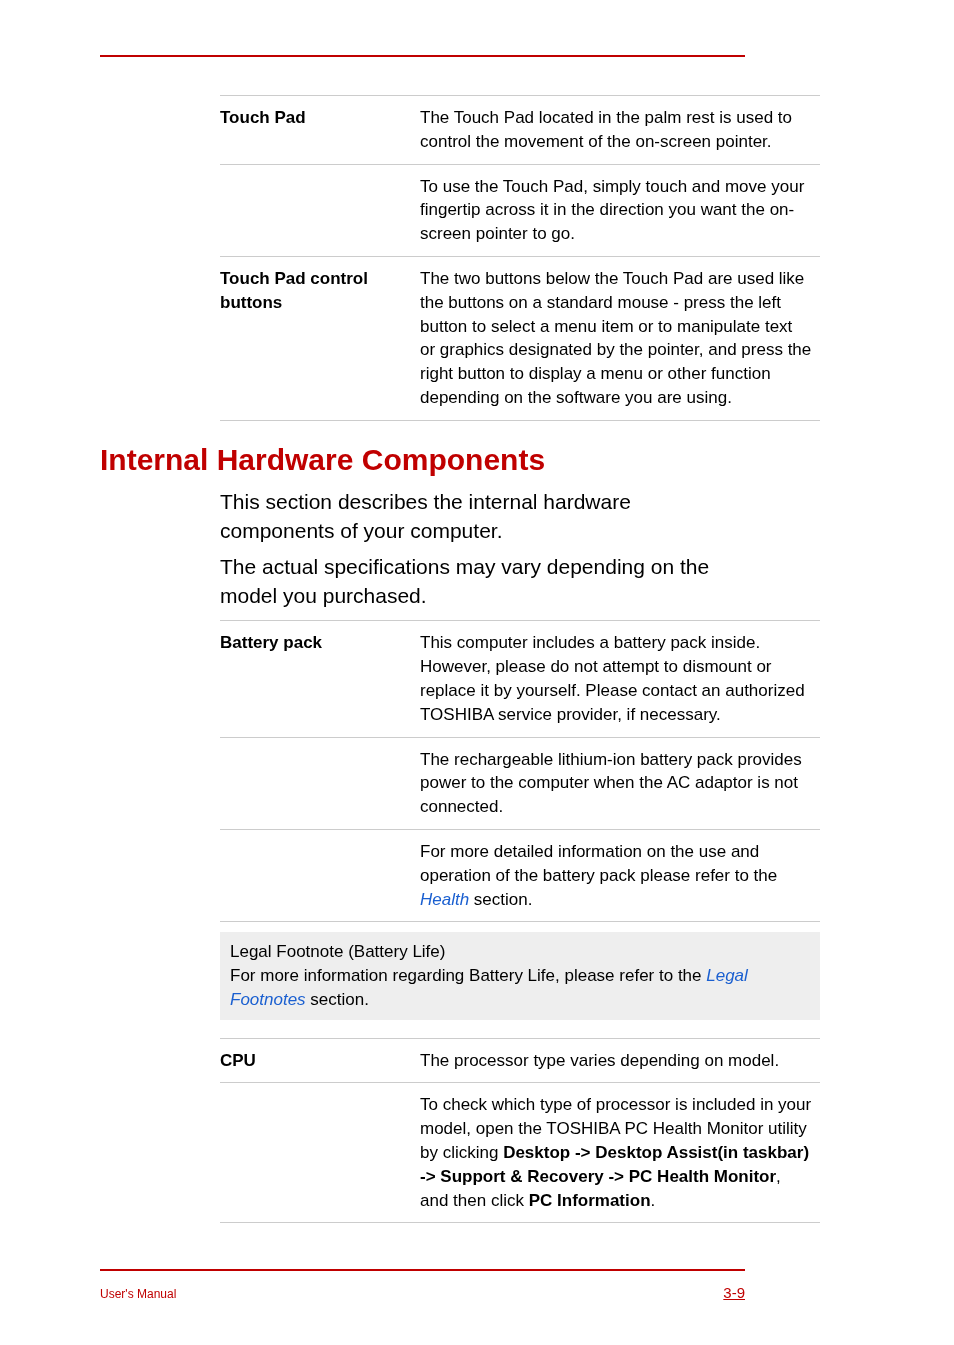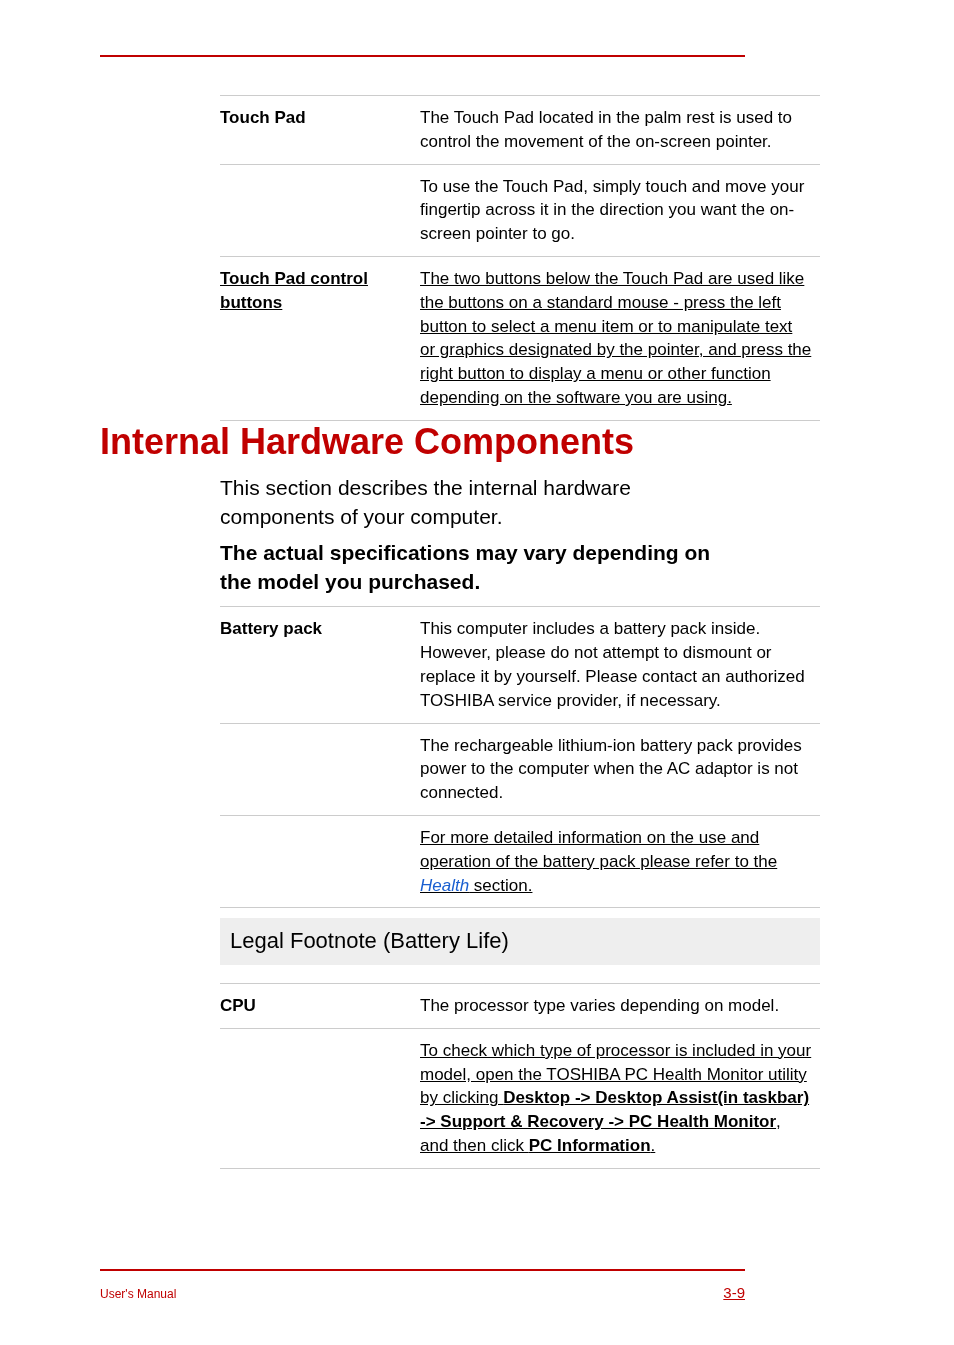--- a/index.html
+++ b/index.html
@@ -5,26 +5,26 @@
     * { margin: 0; padding: 0; box-sizing: border-box; }
     html, body { width: 954px; height: 1345px; background: #fff; font-family: Arial, Helvetica, sans-serif; color: #000; }
     .page { width: 845px; height: 1345px; position: relative; padding: 0 100px 0 100px; }
     .top-rule { position: absolute; top: 55px; left: 100px; right: 100px; height: 2px; background: #c00000; }
     .bottom-rule { position: absolute; bottom: 74px; left: 100px; right: 100px; height: 2px; background: #c00000; }
     .content { position: absolute; top: 95px; left: 100px; right: 100px; }
     .def-table { width: 600px; margin-left: 120px; border-collapse: collapse; font-size: 17px; line-height: 1.4; }
     .def-table td { vertical-align: top; padding: 10px 8px 10px 0; }
     .def-table .label { width: 200px; font-weight: bold; }
     .def-table tr { border-top: 1px solid #ccc; }
-    .def-table tr:last-child { border-bottom: 1px solid #ccc; text-decoration: underline; }
+    .def-table tr:last-child { border-bottom: 1px solid #ccc; }
     .def-table .no-top-border { border-top: none; }
-    h1.section { color: #c00000; font-family: Arial, Helvetica, sans-serif; font-weight: 800; font-size: 36px; margin-bottom: 10px; }
+    h1.section { color: #c00000; font-family: Arial, Helvetica, sans-serif; font-weight: 800; font-size: 30px; margin-top: 22px; margin-bottom: 10px; }
     .intro { margin-left: 120px; font-size: 21px; line-height: 1.4; margin-bottom: 6px; }
-    .intro + .intro { margin-top: 4px; font-weight: bold; }
-    .note-box { width: 600px; margin-left: 120px; background: #eeeeee; font-size: 22px; line-height: 1.4; padding: 8px 10px; }
+    .intro + .intro { margin-top: 4px; }
+    .note-box { width: 600px; margin-left: 120px; background: #eeeeee; font-size: 17px; line-height: 1.4; padding: 8px 10px; }
     .spacer-hr { border-top: 1px solid #ccc; width: 600px; margin-left: 120px; height:0; }
     .link { color: #1a5fd0; font-style: italic; }
     .footer-left { position: absolute; bottom: 44px; left: 100px; color: #c00000; font-size: 12px; }
     .footer-right { position: absolute; bottom: 44px; right: 100px; color: #c00000; font-size: 15px; text-decoration: underline; }
   </style>
 </head>
 <body>
 
 <div class="page">
   <div class="top-rule"></div>
@@ -64,20 +64,21 @@
       </tr>
       <tr>
         <td class="label"></td>
         <td><span>For more detailed information on the use and operation of the battery pack please refer to the </span><span class="link">Health</span><span> section.</span></td>
       </tr>
     </tbody>
       </table>
 
     <div class="note-box" style="margin-top:10px">
       <div>Legal Footnote (Battery Life)</div>
+      <div><span>For more information regarding Battery Life, please refer to the </span><span class="link">Legal Footnotes</span><span> section.</span></div>
     </div>
 
     <div class="spacer-hr" style="margin-top:18px"></div>
 
     <table class="def-table">
       <tbody>
           <tr class="no-top-border">
         <td class="label">CPU</td>
         <td>The processor type varies depending on model.</td>
       </tr>

